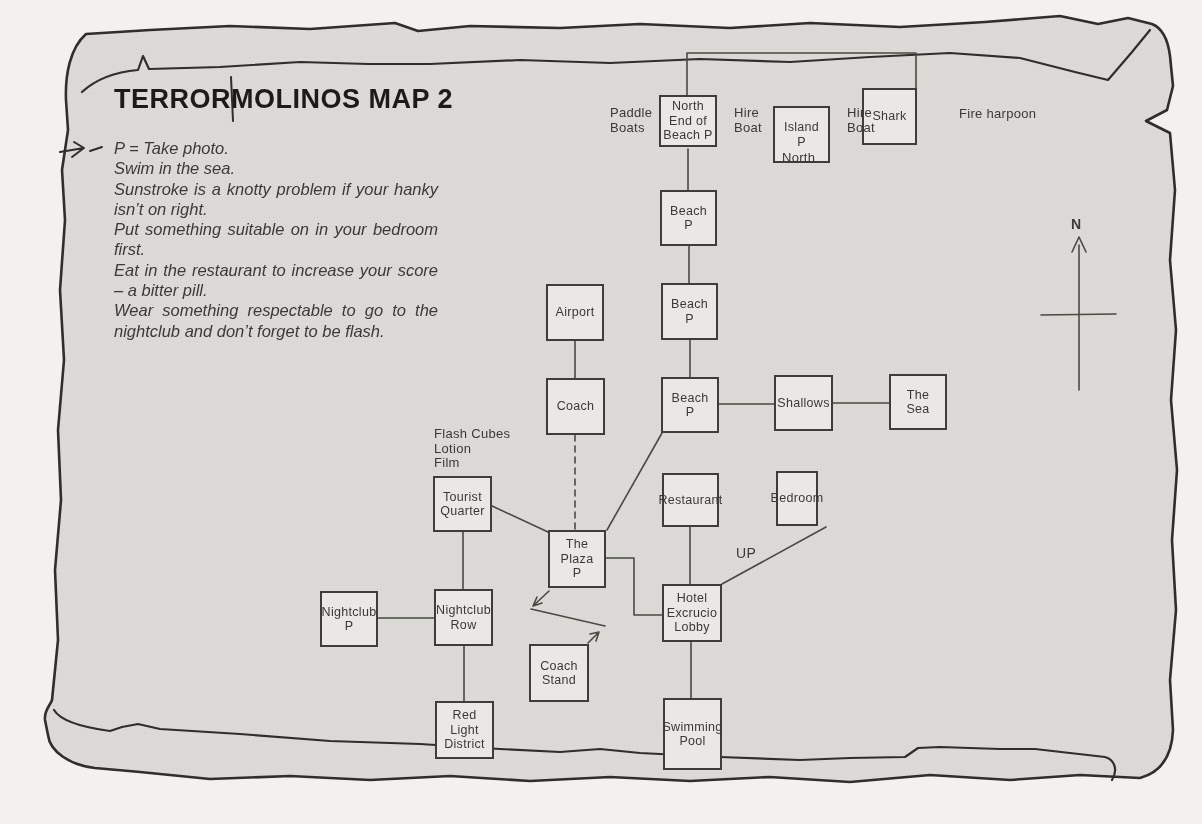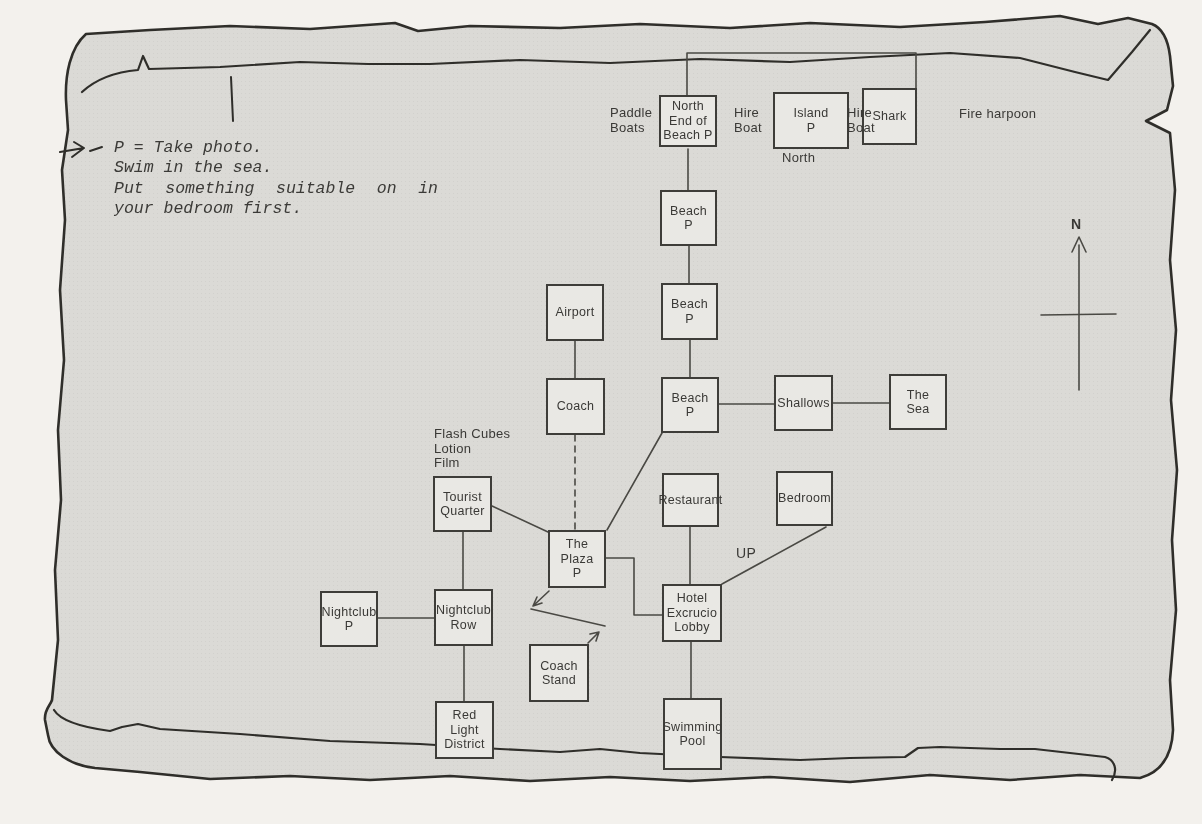--- a/index.html
+++ b/index.html
@@ -11,21 +11,21 @@
     position:relative;
   }
   #stage{position:absolute;inset:0;width:1202px;height:824px;}
   #artwork{position:absolute;left:0;top:0;}
 
   .page-title{
     position:absolute;left:114px;top:84px;
     font-size:27px;font-weight:bold;letter-spacing:.5px;
     color:#1c1b19;
   }
-  .instructions{position:absolute;left:114px;top:138px;width:324px;font-family:Liberation Mono, monospace;}
+  .instructions{position:absolute;left:114px;top:138px;width:324px;}
   .instructions p{
     margin:0;
     font-style:italic;
     font-size:16.5px;line-height:20.3px;
     color:#3b3a37;
     text-align:justify;
     -moz-text-align-last:left;text-align-last:left;
   }
 
   .node{
@@ -126,50 +126,54 @@
       <path d="M 588,643 L 599,632 M 599,632 L 590,634 M 599,632 L 596,641"></path>
     </g>
 
     <g stroke="#4a4944" stroke-width="1.6" fill="none" stroke-linecap="round" stroke-linejoin="round">
       <path d="M 1079,390 L 1079,245"></path>
       <path d="M 1072,252 L 1079,237 L 1086,252"></path>
       <path d="M 1041,315 L 1116,314"></path>
     </g>
   </svg>
 
+  <div class="page-title">TERRORMOLINOS MAP 2</div>
   <div class="instructions">
     <p>P = Take photo.</p>
     <p>Swim in the sea.</p>
+    <p>Sunstroke is a knotty problem if your hanky isn’t on right.</p>
     <p>Put something suitable on in your bedroom first.</p>
+    <p>Eat in the restaurant to increase your score – a bitter pill.</p>
+    <p>Wear something respectable to go to the nightclub and don’t forget to be flash.</p>
   </div>
 
   <div class="node" style="left:659px;top:95px;width:58px;height:52px">North
 End of
 Beach P</div>
-  <div class="node" style="left:773px;top:92px;width:76px;height:57px">Island
+  <div class="node" style="left:773px;top:106px;width:57px;height:57px">Island
 P</div>
   <div class="node" style="left:862px;top:88px;width:55px;height:57px">Shark</div>
   <div class="node" style="left:660px;top:190px;width:57px;height:56px">Beach
 P</div>
   <div class="node" style="left:661px;top:283px;width:57px;height:57px">Beach
 P</div>
   <div class="node" style="left:661px;top:377px;width:58px;height:56px">Beach
 P</div>
   <div class="node" style="left:546px;top:284px;width:58px;height:57px">Airport</div>
   <div class="node" style="left:546px;top:378px;width:59px;height:57px">Coach</div>
   <div class="node" style="left:774px;top:375px;width:59px;height:56px">Shallows</div>
   <div class="node" style="left:889px;top:374px;width:58px;height:56px">The
 Sea</div>
   <div class="node" style="left:433px;top:476px;width:59px;height:56px">Tourist
 Quarter</div>
   <div class="node" style="left:548px;top:530px;width:58px;height:58px">The
 Plaza
 P</div>
   <div class="node" style="left:662px;top:473px;width:57px;height:54px">Restaurant</div>
-  <div class="node" style="left:776px;top:471px;width:57px;height:55px">Bedroom</div>
+  <div class="node" style="left:776px;top:471px;width:42px;height:55px">Bedroom</div>
   <div class="node" style="left:662px;top:584px;width:60px;height:58px">Hotel
 Excrucio
 Lobby</div>
   <div class="node" style="left:320px;top:591px;width:58px;height:56px">Nightclub
 P</div>
   <div class="node" style="left:434px;top:589px;width:59px;height:57px">Nightclub
 Row</div>
   <div class="node" style="left:529px;top:644px;width:60px;height:58px">Coach
 Stand</div>
   <div class="node" style="left:435px;top:701px;width:59px;height:58px">Red

